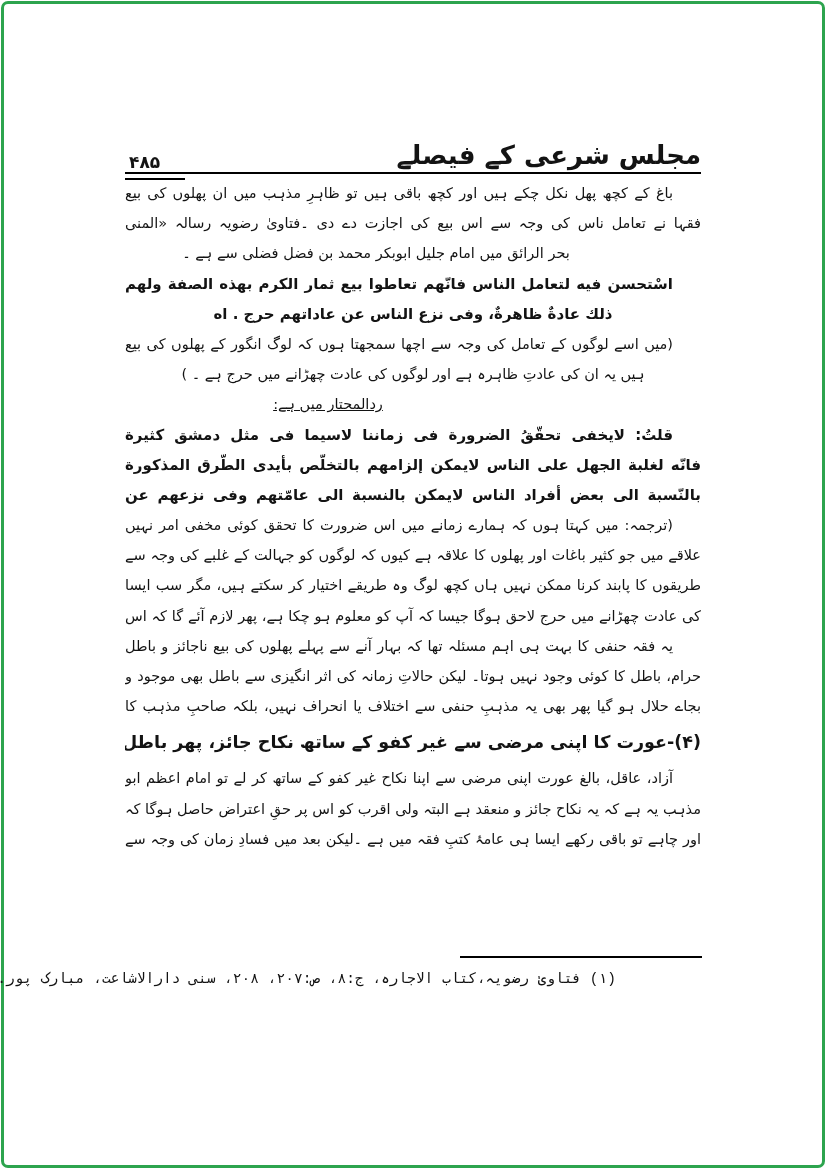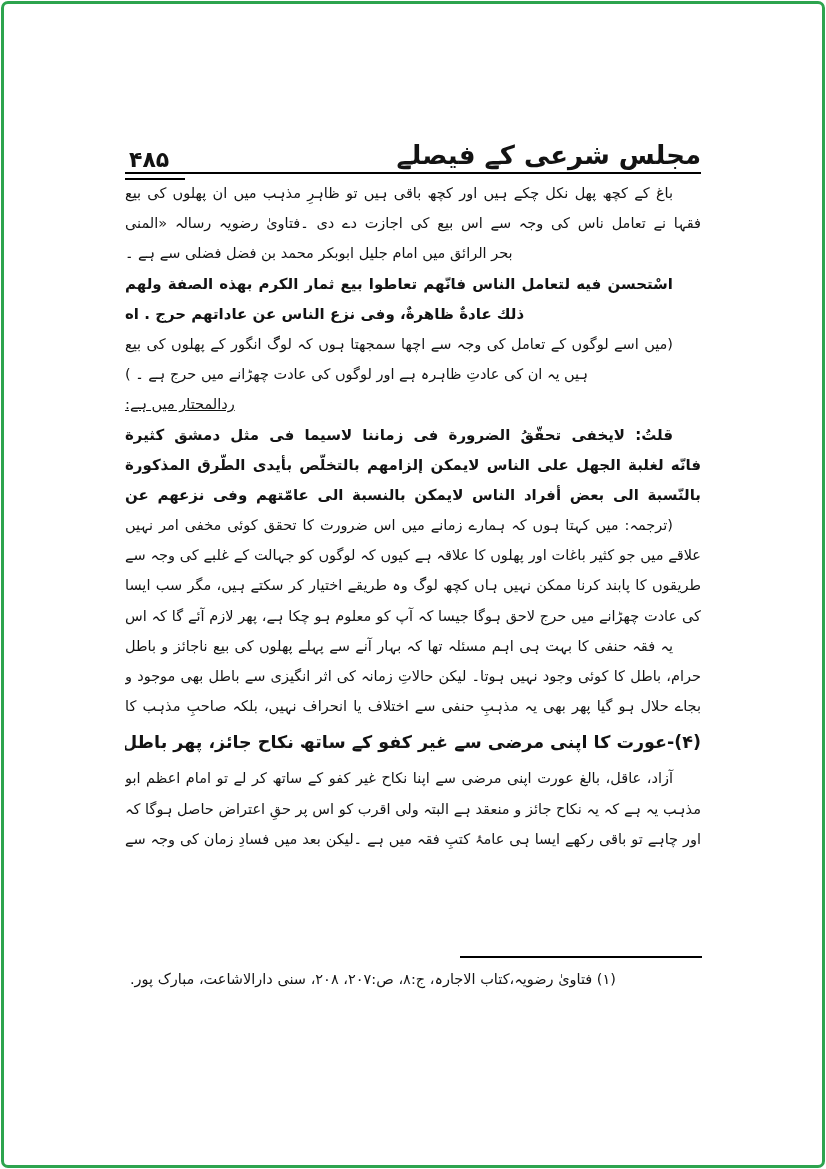--- a/index.html
+++ b/index.html
@@ -21,35 +21,35 @@
   .hdr{
     position:absolute; left:125px; top:136px; width:576px; height:36px;
     border-bottom:2.5px solid #000;
   }
   .hdr-title{
     position:absolute; right:0; bottom:2px;
     font-size:26px; font-weight:bold; direction:rtl; white-space:nowrap;
   }
   .hdr-num{
     position:absolute; left:4px; bottom:0;
-    font-size:22px; font-weight:bold; letter-spacing:1px;
+    font-size:17px; font-weight:bold; letter-spacing:1px;
   }
   .hdr-num-rule{
     position:absolute; left:0; bottom:-8px; width:60px; height:2.5px; background:#000;
   }
   
   .col{
     position:absolute; left:125px; top:178px; width:576px;
     direction:rtl;
   }
   .line{
     height:30.2px; line-height:30px;
     font-size:14.5px;
     overflow:hidden;
-    text-align:left;
+    text-align:center;
     white-space:normal;
   }
   .a{ font-weight:bold; font-size:15px; }          
   .just{ text-align:justify; text-align-last:justify; }
   .ind{ text-indent:28px; }
   .ind2{ text-indent:74px; }
   .ind8{ text-indent:170px;text-decoration:underline; }
   .heading{
     height:42px; line-height:42px;
     font-size:17.5px; font-weight:bold;
@@ -57,21 +57,21 @@
     white-space:nowrap;
   }
   .fnref{ font-size:10px; vertical-align:6px; margin-right:3px; font-weight:bold;}
   
   .fn-rule{
     position:absolute; left:460px; top:956px; width:242px; height:2px; background:#000;
   }
   .footnote{
     position:absolute; left:125px; top:966px; width:576px;
     direction:rtl; text-align:right; padding-left:0;
-    font-size:14.5px; line-height:26px;
+    font-size:14.5px; line-height:26px;font-family:Liberation Mono, monospace;
   }
   .footnote .fn-inner{ margin-left:80px; margin-right:85px; white-space:nowrap; display:block;}
 </style>
 </head>
 <body>
 
 <div class="frame"></div>
 
 <div class="hdr">
   <span class="hdr-title">مجلس شرعی کے فیصلے</span>

